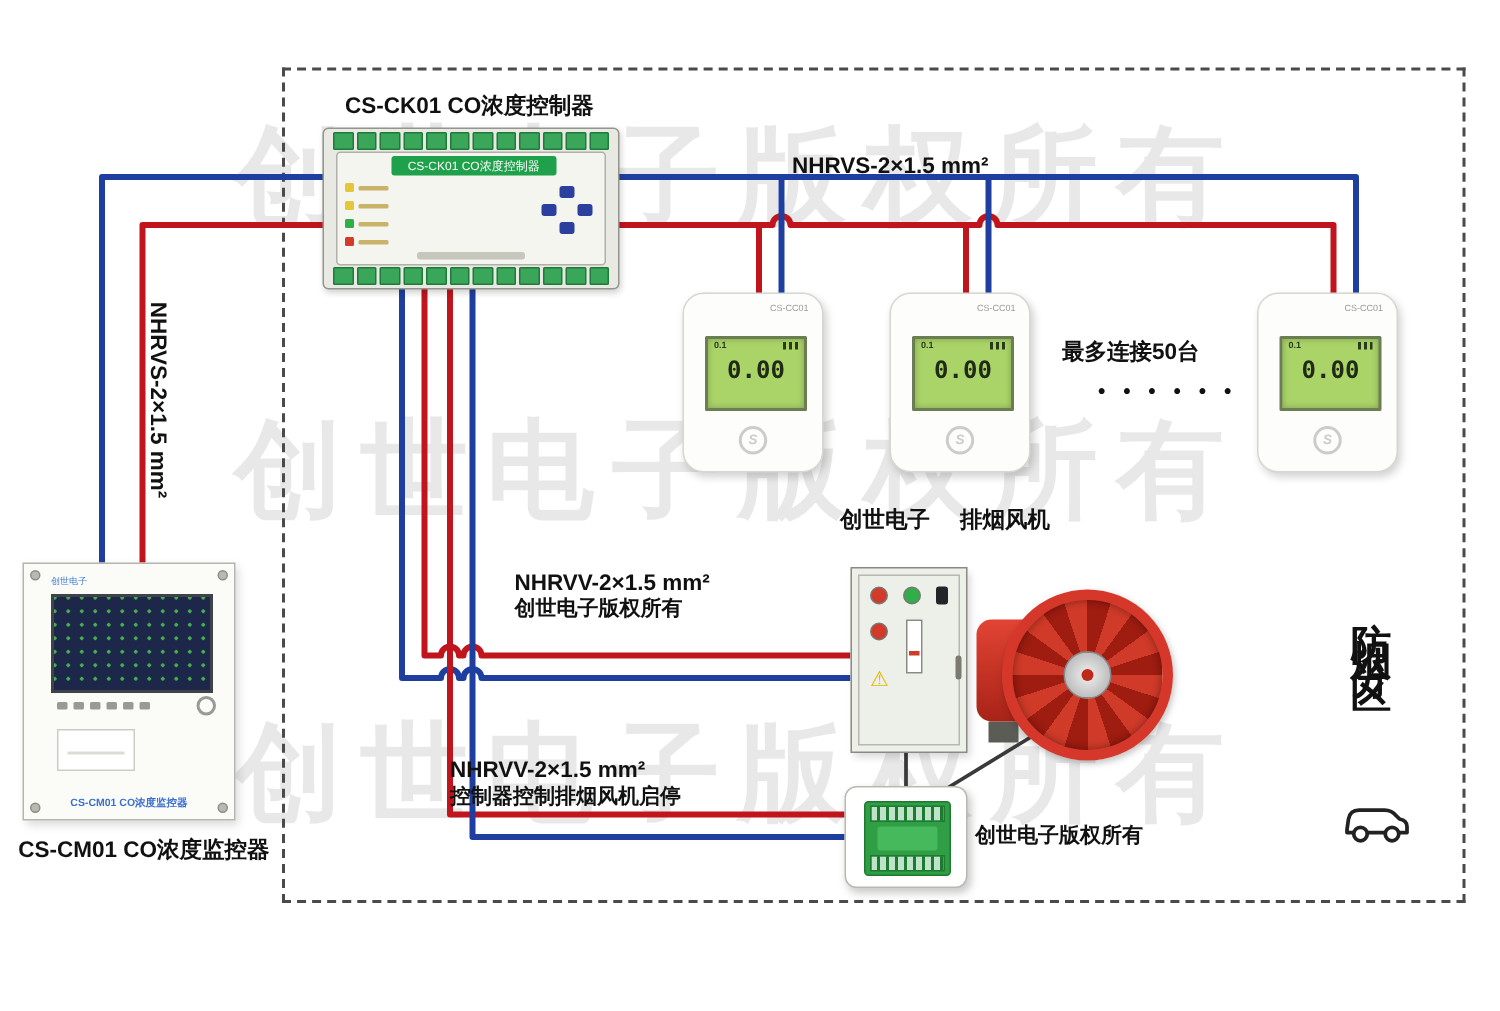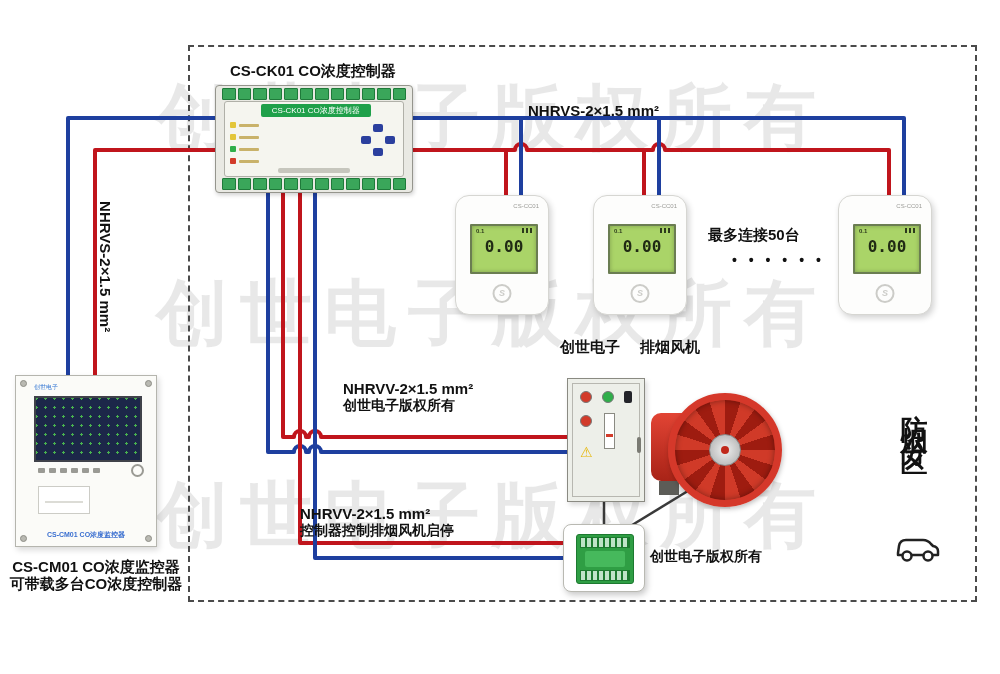--- a/index.html
+++ b/index.html
@@ -287,21 +287,20 @@
     <div class="f15">NHRVV-2×1.5 mm²</div>
     <div class="f14">创世电子版权所有</div>
   </div>
   <div class="lbl" style="left:300px;top:505px">
     <div class="f15">NHRVV-2×1.5 mm²</div>
     <div class="f14">控制器控制排烟风机启停</div>
   </div>
   <div class="lbl f14" style="left:650px;top:548px">创世电子版权所有</div>
   <div class="lbl" style="left:0;top:558px;width:192px;text-align:center">
     <div class="f15">CS-CM01 CO浓度监控器</div>
-    <div class="f15">可带载多台CO浓度控制器</div>
   </div>
   <div class="lbl zone" style="left:898px;top:393px">防烟分区</div>
 
   <svg class="car" width="48" height="34" viewBox="0 0 48 34">
     <path d="M5,22 L6,15 Q7,9 13,9 L30,9 Q35,9 38,13 L40,15 Q45,16 45,20 L45,24 L5,24 Z" fill="none" stroke="#222" stroke-width="2.5" stroke-linejoin="round"></path>
     <circle cx="14" cy="25" r="4.5" fill="#fff" stroke="#222" stroke-width="2.5"></circle>
     <circle cx="35" cy="25" r="4.5" fill="#fff" stroke="#222" stroke-width="2.5"></circle>
   </svg>
 
 </div>

